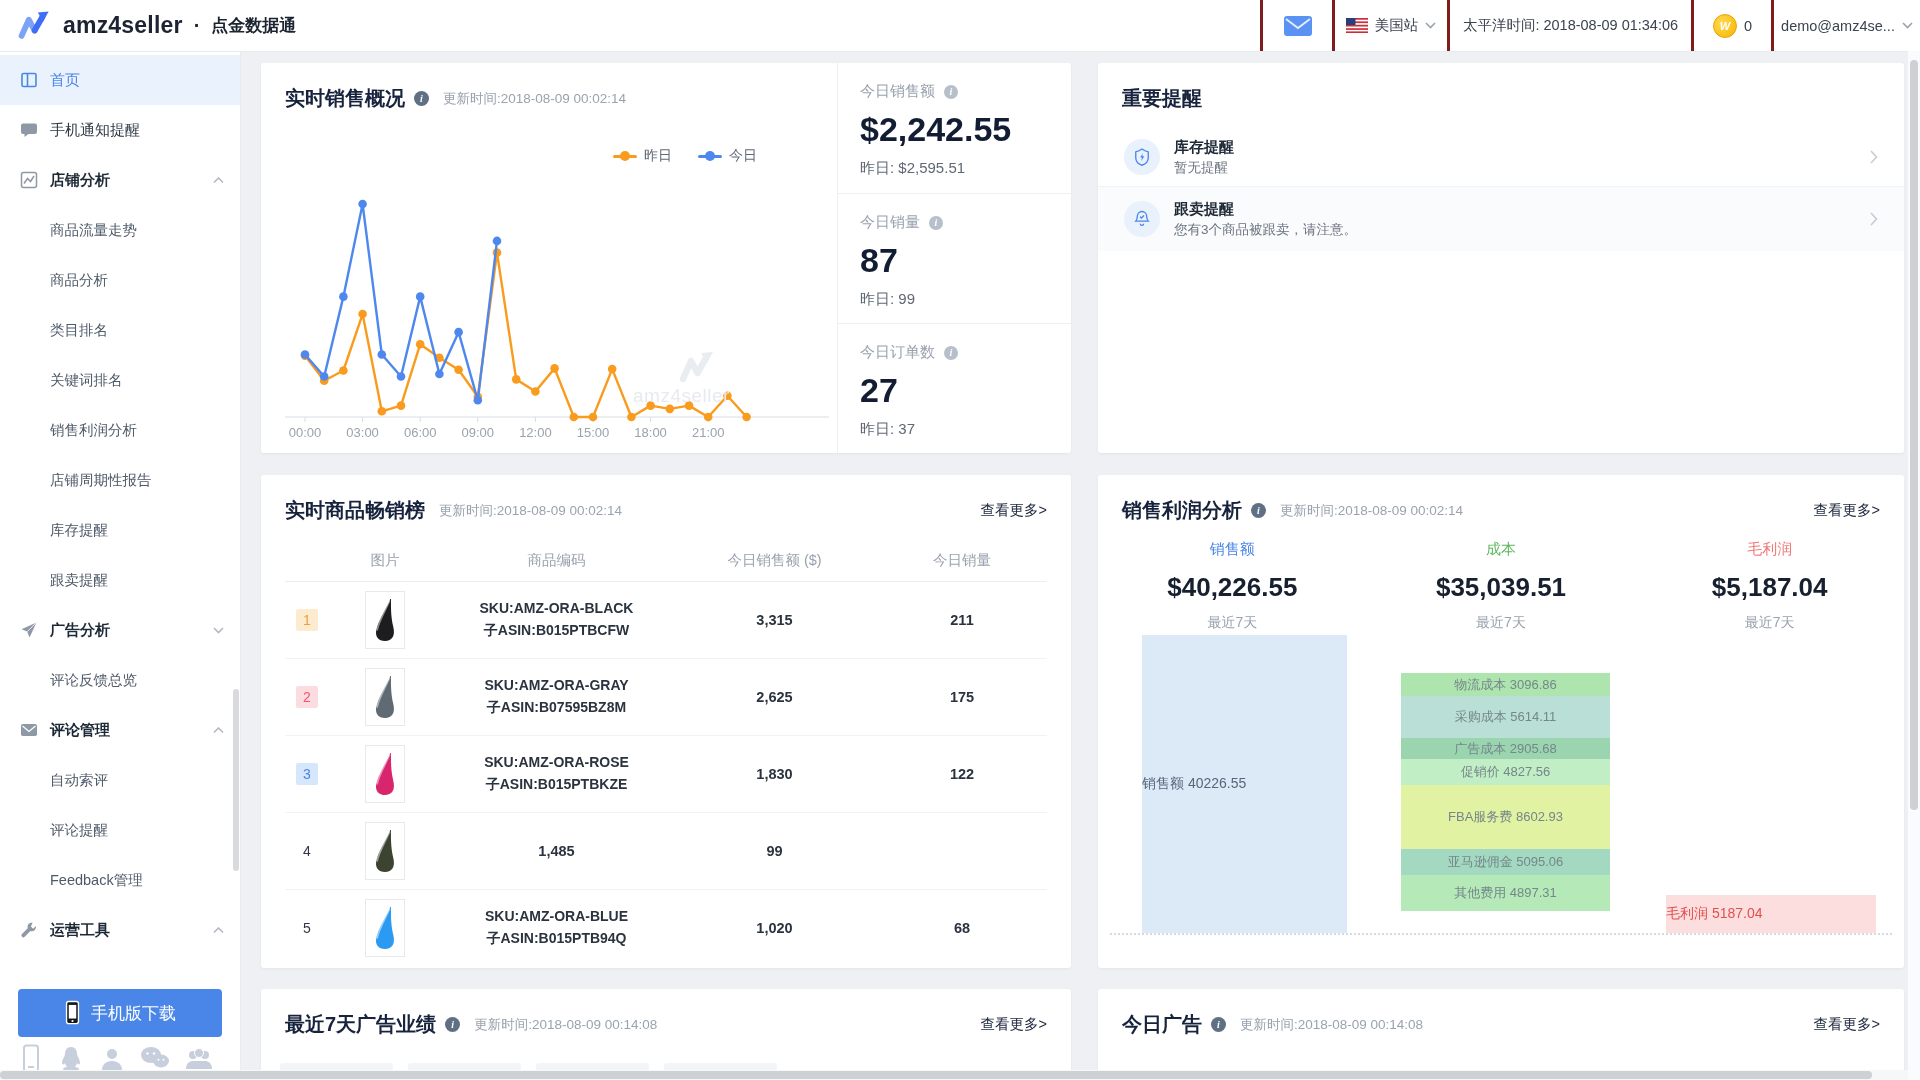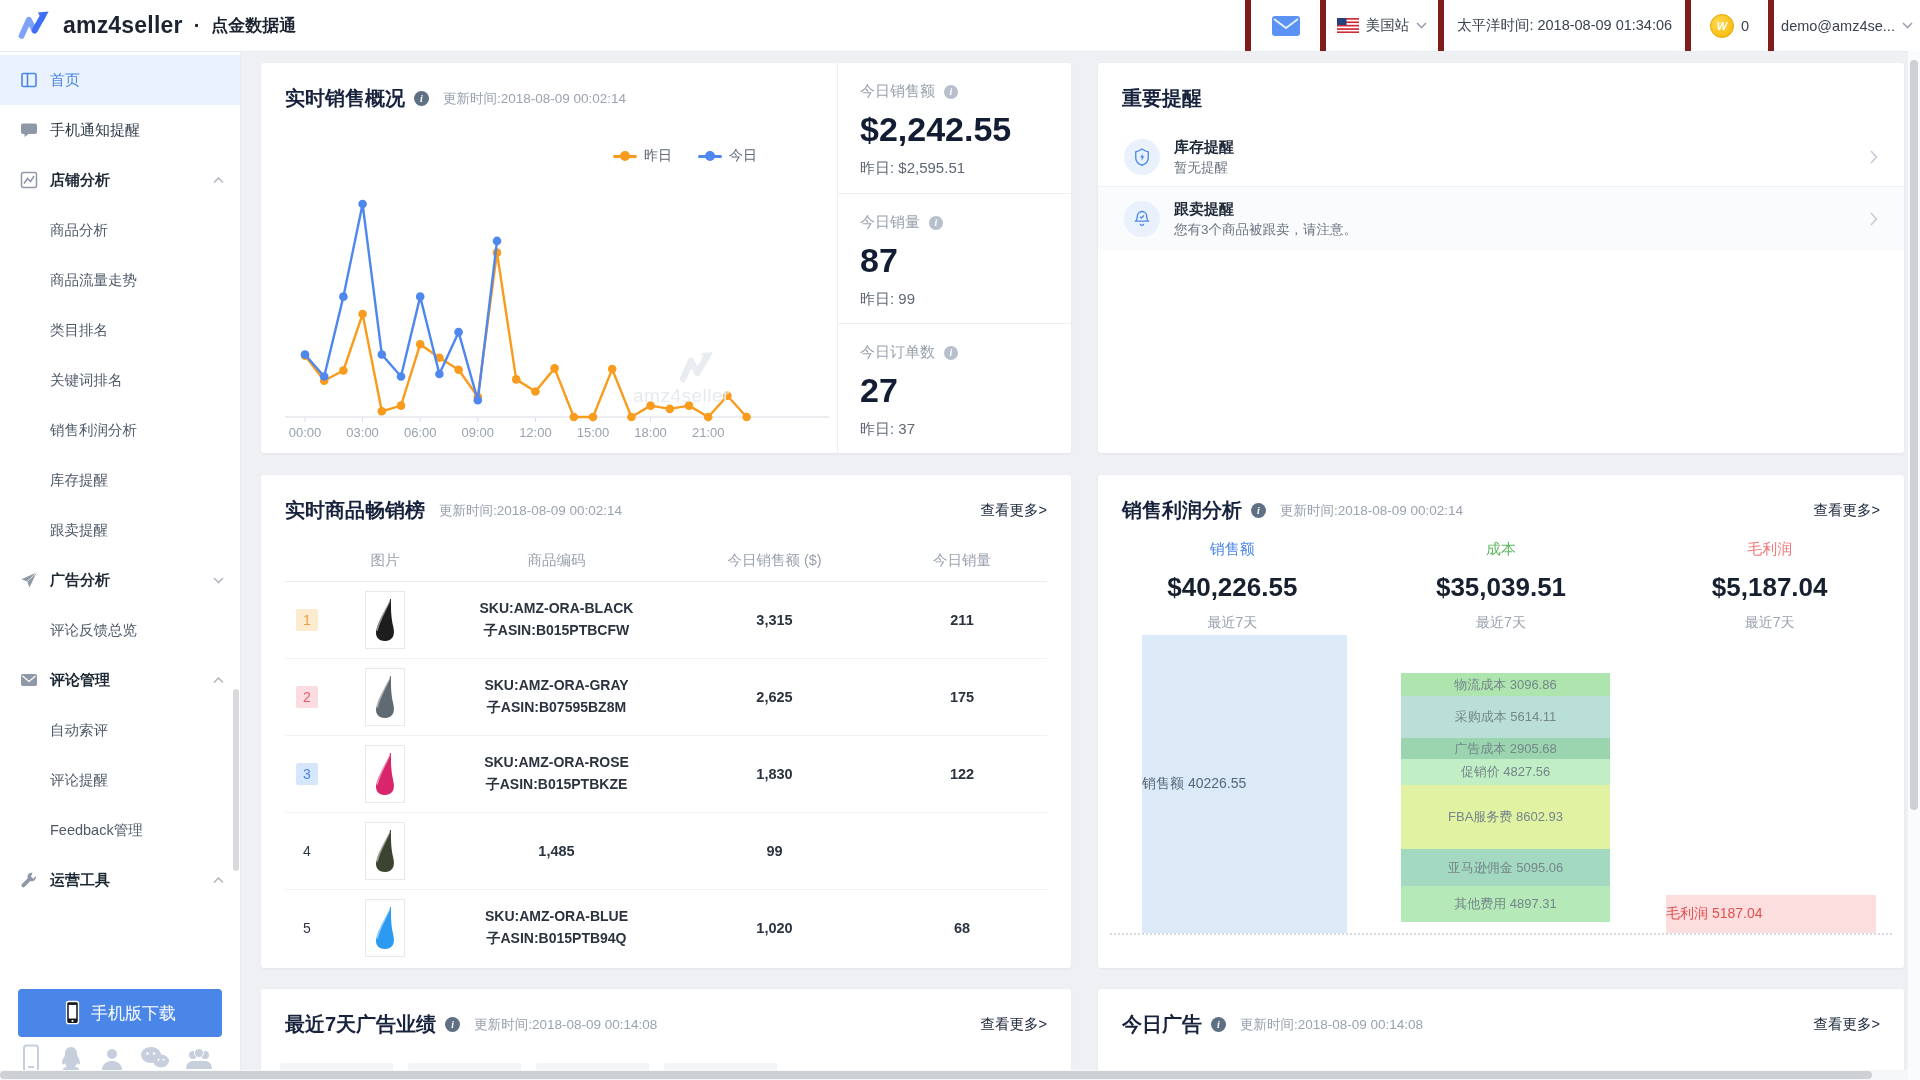--- a/index.html
+++ b/index.html
@@ -7,21 +7,21 @@
           font-family:"Liberation Sans","DejaVu Sans",sans-serif;background:#eef0f4;}
 
   
   .topbar{position:absolute;top:0;left:0;right:0;height:51px;background:#fff;
           border-bottom:1px solid #e9eaee;z-index:6;display:flex;align-items:center;justify-content:space-between;}
   .brand{display:flex;align-items:center;padding-left:18px;gap:9px;}
   .brand-name{font-size:23px;font-weight:700;color:#1b2430;letter-spacing:.2px;}
   .brand-sub{font-size:17px;font-weight:700;color:#1b2430;}
   .brand-dot{font-size:20px;font-weight:700;color:#1b2430;margin:0 2px;}
   .topbar-right{display:flex;height:100%;align-items:stretch;}
-  .tb-cell{display:flex;align-items:center;justify-content:center;border-left:6px solid #7f1d1d;gap:7px;cursor:pointer;}
+  .tb-cell{display:flex;align-items:center;justify-content:center;border-left:3px solid #7f1d1d;gap:7px;cursor:pointer;}
   .tb-mail{width:69px;}
   .tb-site{width:112px;}
   .tb-time{width:241px;cursor:default;}
   .tb-coin{width:77px;}
   .tb-account{width:146px;}
   .tb-text{font-size:14.5px;color:#3a4350;}
   .coin{width:22px;height:22px;border-radius:50%;background:radial-gradient(circle at 35% 35%,#ffd94e,#f7b500);
         border:1px solid #e8a400;display:flex;align-items:center;justify-content:center;
         color:#fff;font-size:11px;font-weight:900;font-style:italic;}
   .caret{display:inline-flex;}
@@ -229,33 +229,36 @@
             </svg>
           </span>
           <span class="nav-label">店铺分析</span>
           <span class="nav-chevron">
             <svg width="11" height="7" viewBox="0 0 11 7">
               <polyline points="1,5.5 5.5,1 10,5.5" stroke="currentColor" stroke-width="1.6" fill="none"></polyline>
             </svg>
           </span>
         </div>
         <div class="nav-item sub">
+          <span class="nav-label">商品流量走势</span>
+        </div>
+        <div class="nav-item sub">
           <span class="nav-label">商品分析</span>
         </div>
         <div class="nav-item sub">
-          <span class="nav-label">商品流量走势</span>
-        </div>
-        <div class="nav-item sub">
           <span class="nav-label">类目排名</span>
         </div>
         <div class="nav-item sub">
           <span class="nav-label">关键词排名</span>
         </div>
         <div class="nav-item sub">
           <span class="nav-label">销售利润分析</span>
+        </div>
+        <div class="nav-item sub">
+          <span class="nav-label">店铺周期性报告</span>
         </div>
         <div class="nav-item sub">
           <span class="nav-label">库存提醒</span>
         </div>
         <div class="nav-item sub">
           <span class="nav-label">跟卖提醒</span>
         </div>
         <div class="nav-item group">
           <span class="nav-icon">
             <svg width="18" height="18" viewBox="0 0 18 18">
@@ -648,21 +651,21 @@
       <div class="wf" id="wf">
           <div class="wf-block" style="left: 32px; width: 205px; height: 298px; background: rgb(220, 234, 248);">
             <span class="wf-label-main">销售额  40226.55</span>
           </div>
           <div class="wf-stack" style="left: 291px; width: 209px; height: 259.6px;">
             <div class="wf-seg" style="height: 22.9px; background: rgb(174, 229, 174);">物流成本  3096.86</div>
             <div class="wf-seg" style="height: 41.6px; background: rgb(186, 223, 214);">采购成本  5614.11</div>
             <div class="wf-seg" style="height: 21.5px; background: rgb(155, 213, 176);">广告成本  2905.68</div>
             <div class="wf-seg" style="height: 26px; background: rgb(194, 238, 198);">促销价  4827.56</div>
             <div class="wf-seg" style="height: 63.7px; background: rgb(225, 242, 162);">FBA服务费  8602.93</div>
-            <div class="wf-seg" style="height: 37px; background: rgb(163, 217, 192);">亚马逊佣金  5095.06</div>
+            <div class="wf-seg" style="height: 26px; background: rgb(163, 217, 192);">亚马逊佣金  5095.06</div>
             <div class="wf-seg" style="height: 36.3px; background: rgb(181, 234, 184);">其他费用  4897.31</div>
           </div>
           <div class="wf-block" style="left: 556px; width: 210px; height: 38.4px; background: rgb(252, 222, 222);">
             <span class="wf-label-profit">毛利润  5187.04</span>
           </div>
         </div>
     </section>
 
     <section class="card card-ads7">
       <div class="card-header">

